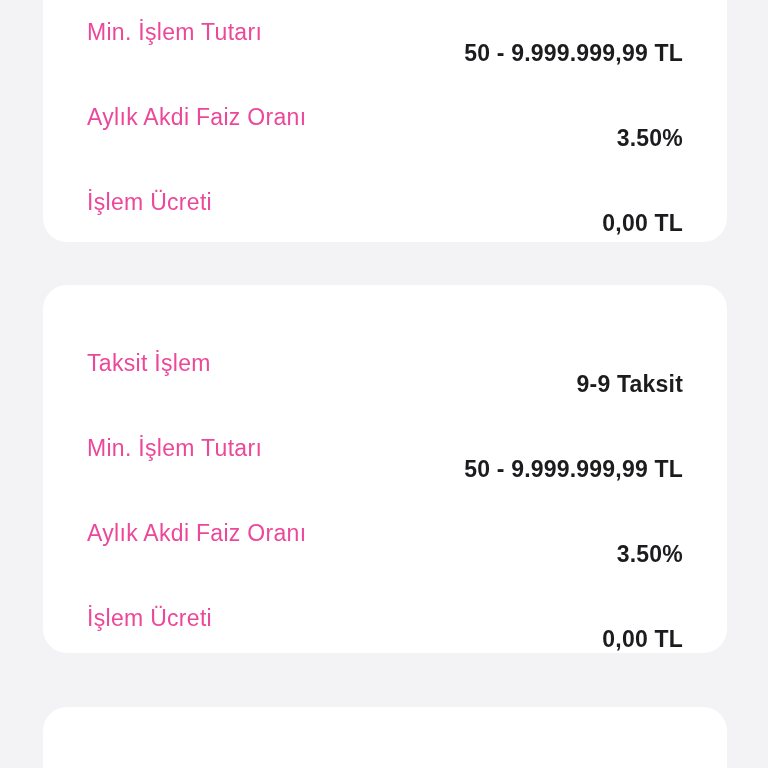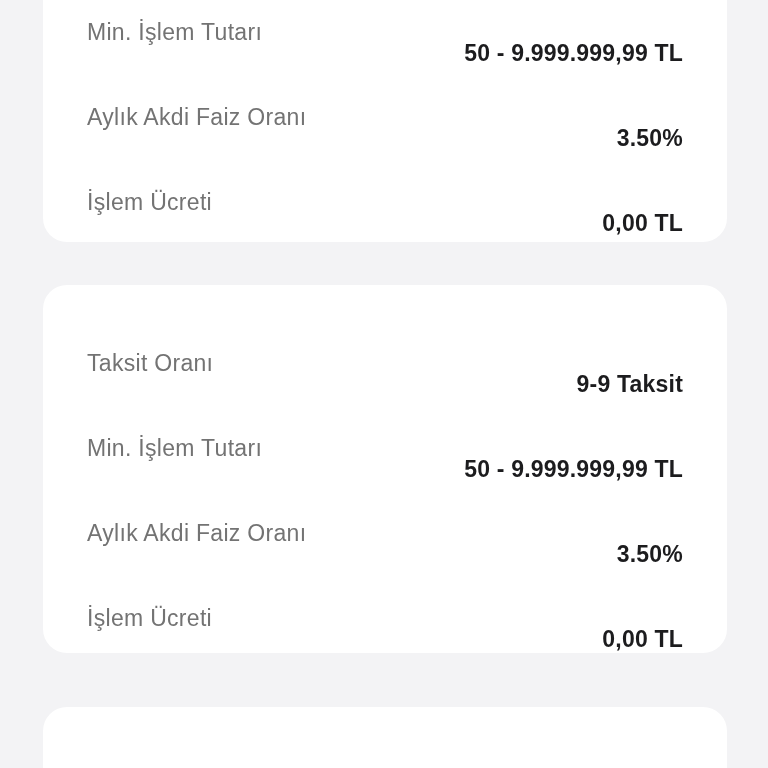--- a/index.html
+++ b/index.html
@@ -42,21 +42,21 @@
     top: 707px;
     height: 130px;
   }
   .row {
     height: 85px;
     display: flex;
     align-items: center;
     justify-content: space-between;
   }
   .row-label {
-    color: #737373;
+    color: #ec4899;
     font-size: 23px;
     font-weight: 400;
     letter-spacing: 0.3px;
     white-space: nowrap;
   }
   .row-value {
     color: #1c1c1e;
     font-size: 23px;
     font-weight: 700;
     letter-spacing: 0.2px;
@@ -80,21 +80,21 @@
       <span class="row-value">3.50%</span>
     </div>
     <div class="row">
       <span class="row-label">İşlem Ücreti</span>
       <span class="row-value">0,00 TL</span>
     </div>
   </section>
 
   <section class="card" id="card-middle">
     <div class="row">
-      <span class="row-label">Taksit Oranı</span>
+      <span class="row-label">Taksit İşlem</span>
       <span class="row-value">9-9 Taksit</span>
     </div>
     <div class="row">
       <span class="row-label">Min. İşlem Tutarı</span>
       <span class="row-value">50 - 9.999.999,99 TL</span>
     </div>
     <div class="row">
       <span class="row-label">Aylık Akdi Faiz Oranı</span>
       <span class="row-value">3.50%</span>
     </div>

